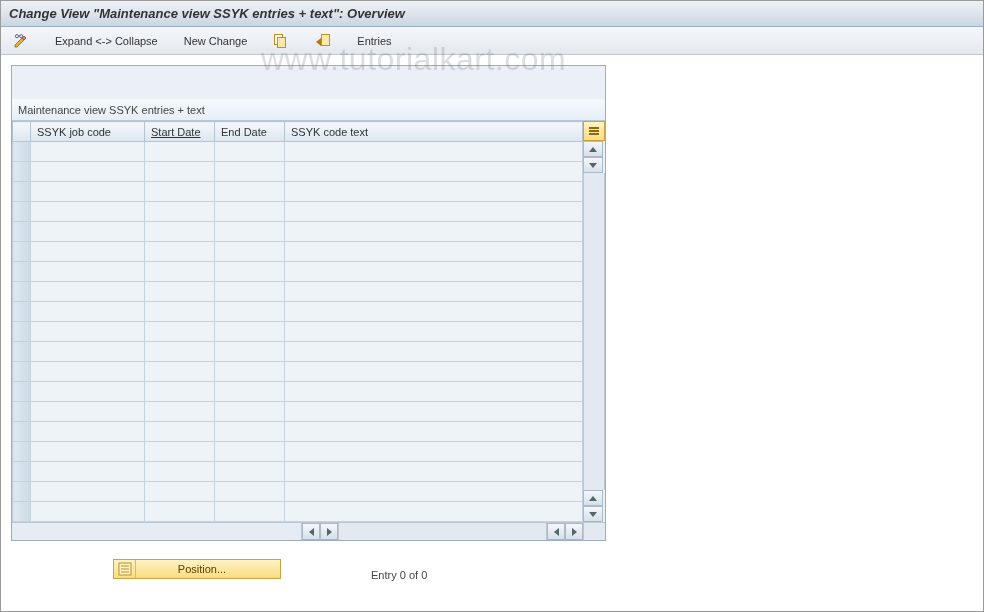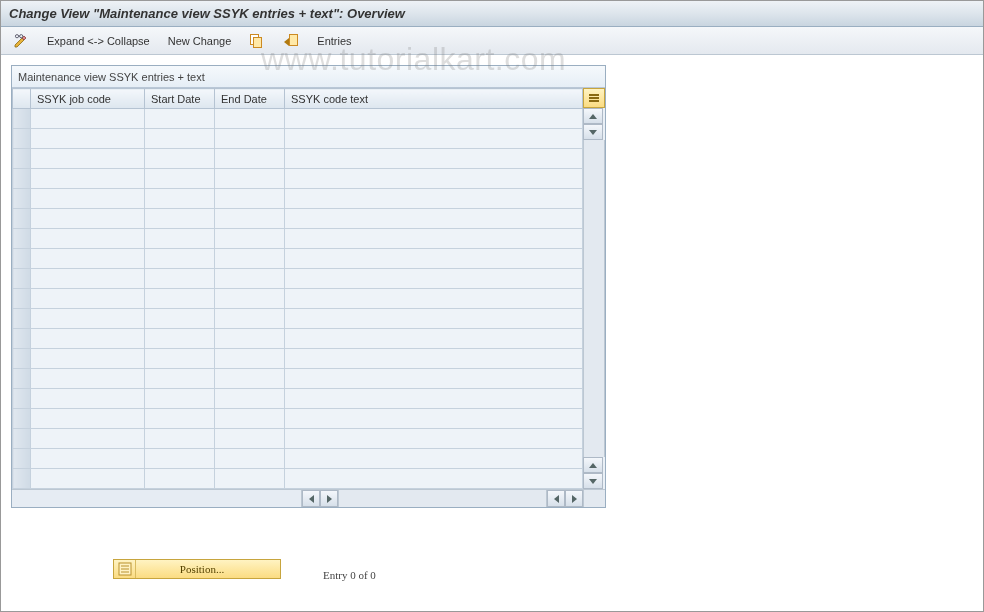--- a/index.html
+++ b/index.html
@@ -38,21 +38,21 @@
   }
 
   
   .toolbar {
     height: 28px;
     background: linear-gradient(to bottom,#f5f7fa 0%,#e4e9ef 100%);
     border-bottom: 1px solid #bcc7d2;
     display: flex;
     align-items: center;
     padding: 0 6px;
-    gap: 6px;
+    gap: 14px;
     font-size: 11px;
     color: #333;
   }
   .tb-btn {
     display: flex;
     align-items: center;
     height: 20px;
     padding: 0 6px;
     cursor: pointer;
     border-radius: 2px;
@@ -80,20 +80,21 @@
     background: #eaf0f6;
   }
   .table-caption {
     height: 22px;
     background: linear-gradient(to bottom,#f5f9fc,#e6eef6);
     border-bottom: 1px solid #b9c7d6;
     display: flex;
     align-items: center;
     padding: 0 6px;
     color: #444;
+    margin-top: 33px;
   }
 
   .grid-wrap {
     display: flex;
   }
   .grid-main { flex: 1; }
   .grid-side { width: 22px; display:flex; flex-direction:column; }
 
   table.grid {
     border-collapse: collapse;
@@ -116,21 +117,21 @@
     background: #eef3f8;
   }
   .row-handle {
     width: 18px;
     background: linear-gradient(to right,#e0e7ef,#cfdae5) !important;
     border: 1px solid #b5c3d2;
   }
   th.row-handle { background: linear-gradient(to bottom,#f3f7fb,#dde6ef) !important; }
 
   .col-ssyk { width: 114px; margin-top: 8px;}
-  .col-start { width: 70px;}
+  .col-start { width: 70px; text-decoration: underline;}
   .col-end { width: 70px;}
   .col-text { }
 
   .config-btn {
     height: 20px;
     background: linear-gradient(to bottom,#fff3c2,#fbdc82);
     border: 1px solid #c7a53e;
     display:flex; align-items:center; justify-content:center;
     cursor:pointer;
   }
@@ -162,22 +163,21 @@
   .hs-group{display:flex;}
   .corner { width:22px; background:#e3e9f0; border-left:1px solid #bcc7d2;}
 
   
   .footer {
     position:absolute;
     left: 112px;
     bottom: 30px;
     display:flex;
     align-items:center;
-    gap: 42px;
-    font-family: Liberation Serif, serif;
+    gap: 90px;
   }
   .position-btn {
     width: 168px; height:20px;
     background: linear-gradient(to bottom,#fff3c2,#fbdc82);
     border:1px solid #c7a53e;
     display:flex;align-items:center;cursor:pointer;
     font-size:11px;color:#554300;
   }
   .position-btn .ico { width:22px;height:100%;display:flex;align-items:center;justify-content:center;border-right:1px solid #d9bb60;}
   .position-btn .lbl { flex:1;text-align:center;padding-right:12px;}

